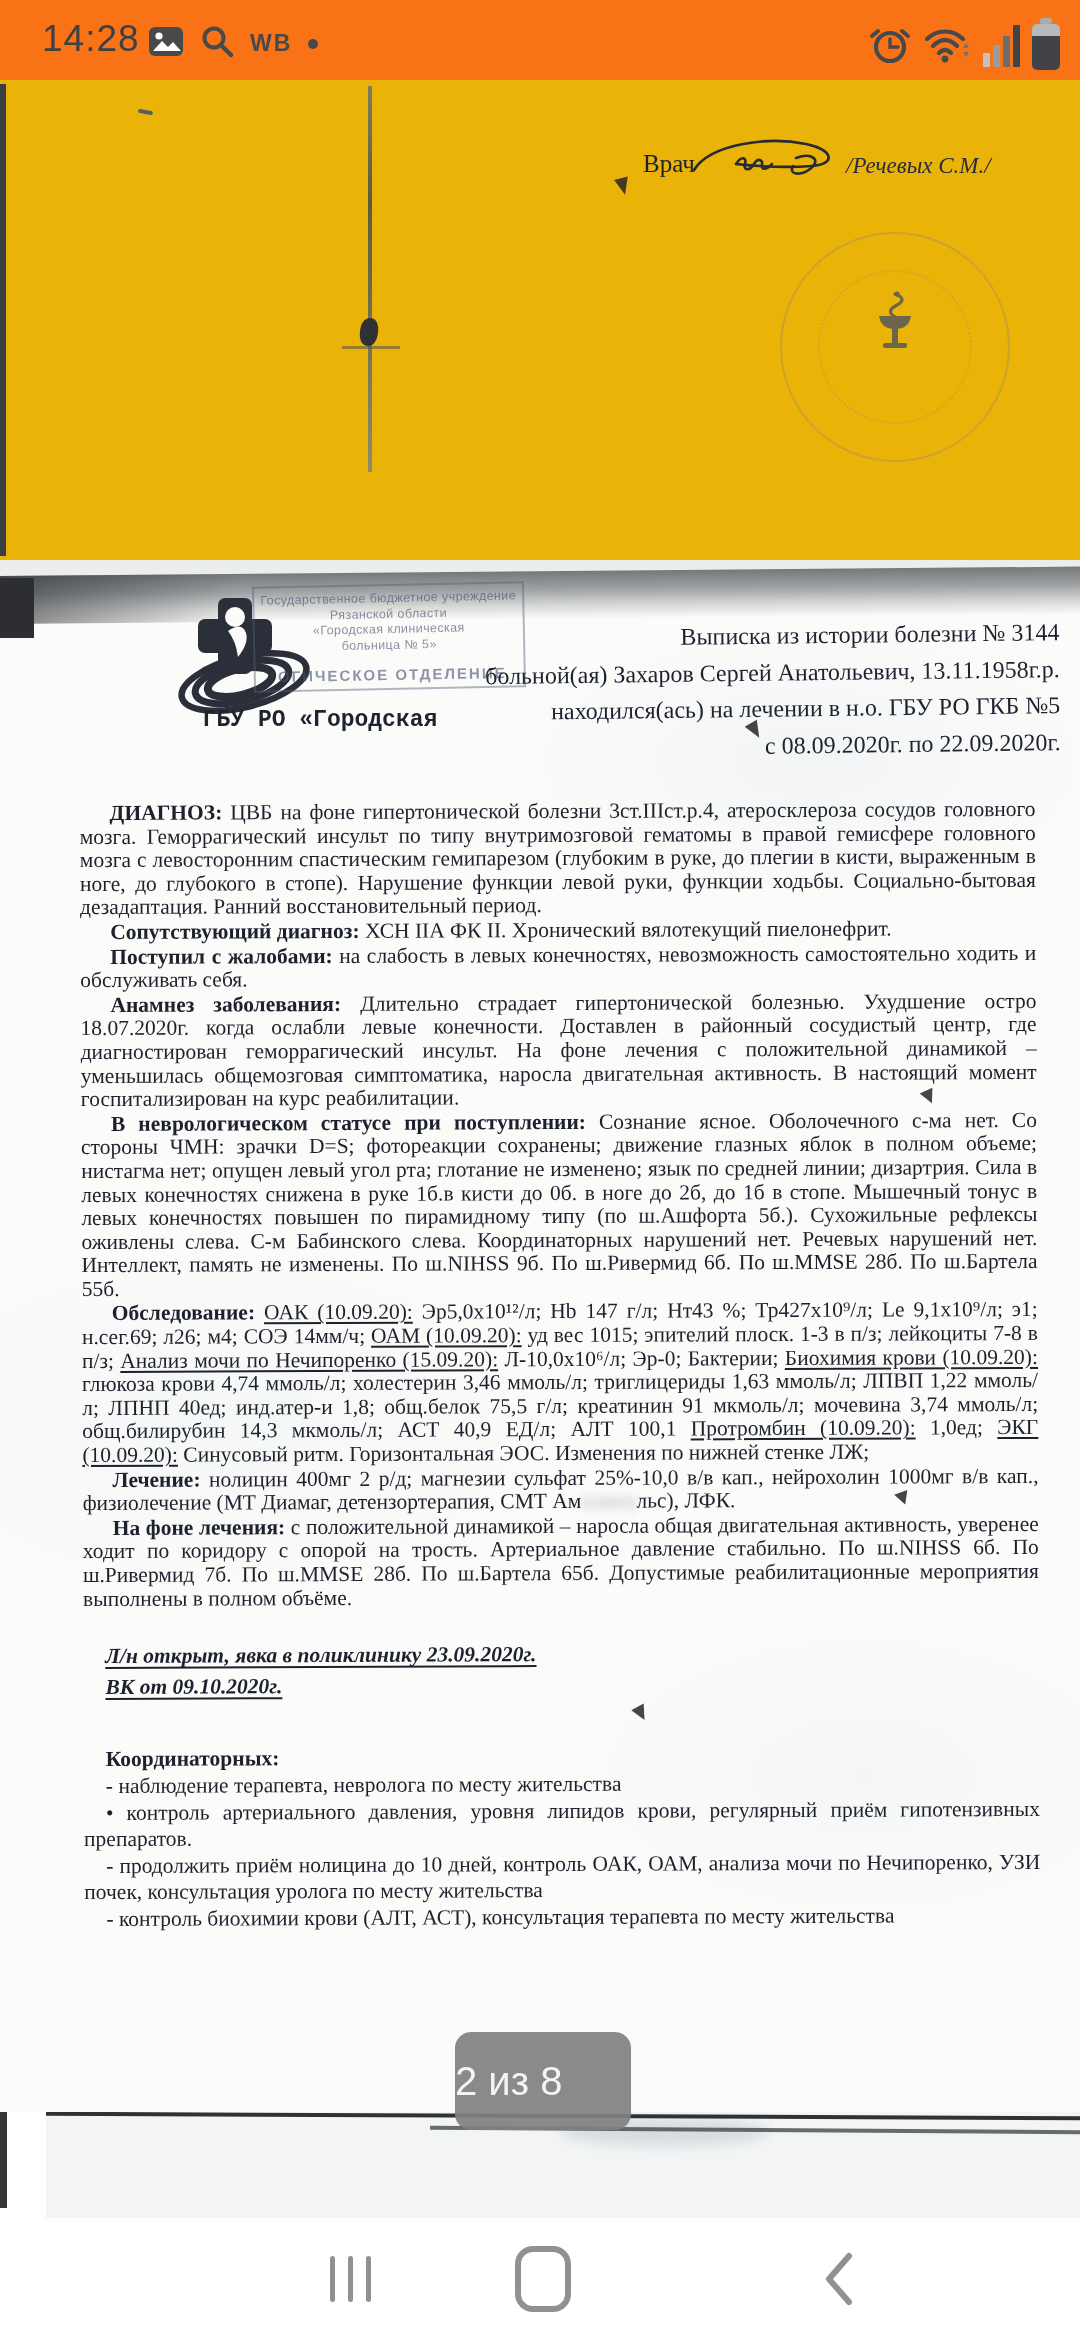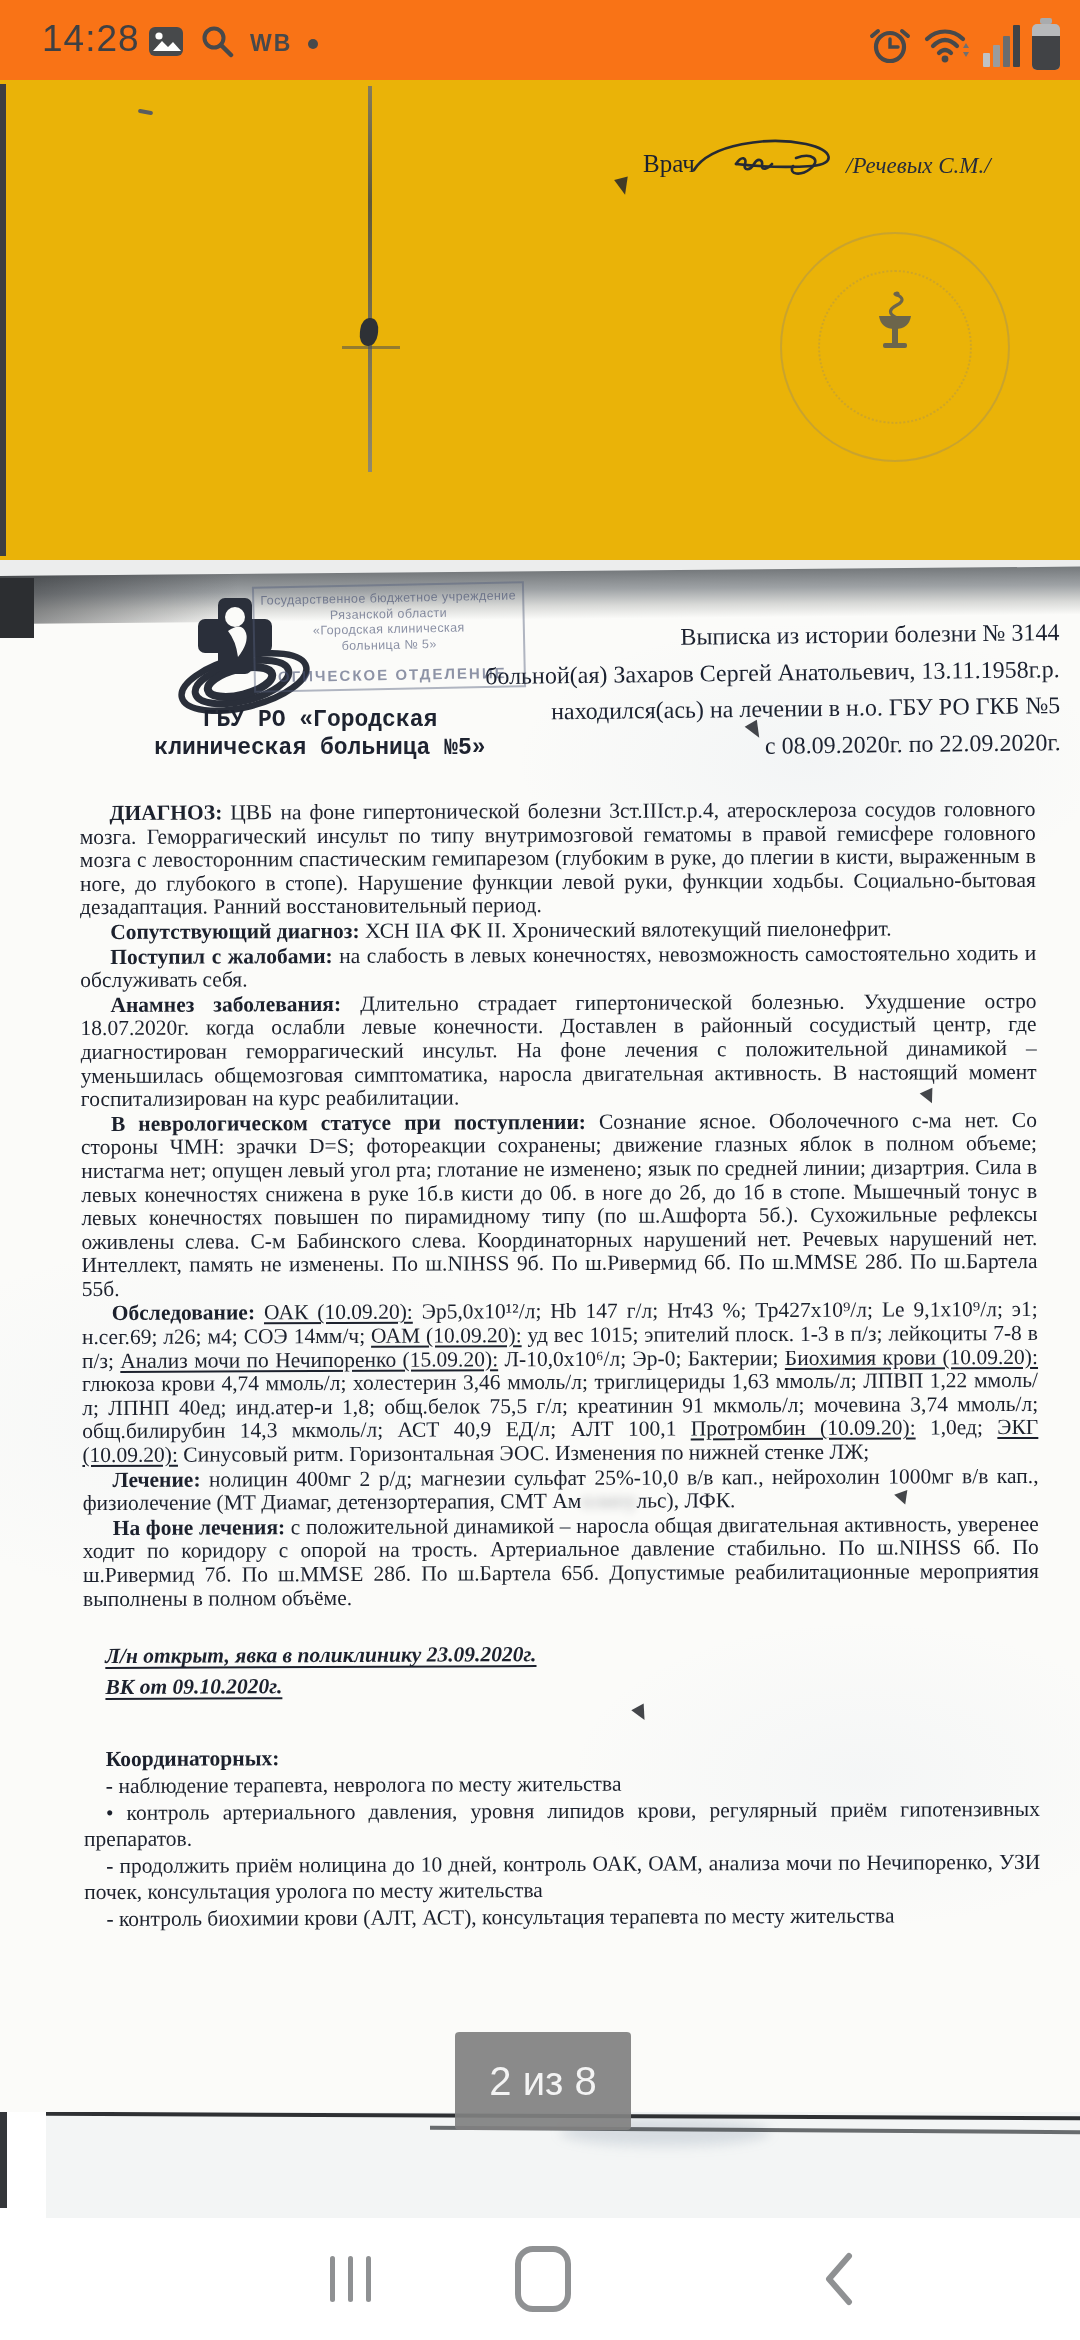--- a/index.html
+++ b/index.html
@@ -67,22 +67,22 @@
   .doc-body .sm{filter:blur(4px);opacity:.35;}
   .doc-body p.note{font-style:italic;font-weight:600;text-decoration:underline;text-underline-offset:4px;
       text-align:left;text-indent:22px;line-height:30px;}
   .doc-body p.rec{font-weight:700;text-indent:22px;}
   .doc-body p.item{text-indent:22px;line-height:26px;}
   .mt30{margin-top:30px !important;}
   .mt46{margin-top:46px !important;}
   .art{position:absolute;width:0;height:0;border-left:7px solid transparent;border-right:7px solid transparent;
       border-top:17px solid #23262c;opacity:.85;}
   
-  .toast{position:absolute;left:455px;top:2032px;width:176px;height:98px;border-radius:4px;
-      background:rgba(128,128,128,.92);color:#f4f4f4;font-size:40px;line-height:98px;text-align:center;z-index:40;}
+  .toast{position:absolute;left:455px;top:2032px;width:176px;height:98px;border-radius:16px;
+      background:rgba(128,128,128,.92);color:#f4f4f4;font-size:40px;line-height:98px;z-index:40;}
   
   .page3{position:absolute;left:0;top:2112px;width:1080px;height:106px;background:#f3f5f5;overflow:hidden;}
   .p3-line1{position:absolute;left:46px;top:2px;width:1040px;height:4px;background:#2f3134;transform:rotate(.25deg);}
   .p3-line2{position:absolute;left:430px;top:16px;width:660px;height:4px;background:#3a3d40;opacity:.75;transform:rotate(.4deg);}
   .p3-blotch{position:absolute;left:560px;top:6px;width:210px;height:28px;background:rgba(90,110,140,.18);
       border-radius:50%;filter:blur(6px);}
   .p3-white{position:absolute;left:0;top:0;width:46px;height:106px;background:#fff;}
   .p3-sliver{position:absolute;left:0;top:0;width:7px;height:96px;background:#34363a;}
   
   .navbar{position:absolute;left:0;top:2218px;width:1080px;height:122px;background:#fff;z-index:50;}
@@ -154,21 +154,20 @@
       <div class="stampbox">
           <div>Государственное бюджетное учреждение</div>
           <div>Рязанской области</div>
           <div>«Городская клиническая</div>
           <div>больница № 5»</div>
         </div>
       <div class="stamp-dept">ОГИЧЕСКОЕ ОТДЕЛЕНИЕ</div>
 
       <div class="org-name">
         <div>ГБУ РО «Городская</div>
-        <div>клиническая больница №5»</div>
       </div>
 
       <div class="title-block">
           <div>Выписка из истории болезни № 3144</div>
           <div>больной(ая) Захаров Сергей Анатольевич, 13.11.1958г.р.</div>
           <div>находился(ась) на лечении в н.о. ГБУ РО ГКБ №5</div>
           <div>с 08.09.2020г. по 22.09.2020г.</div>
         </div>
 
       <div class="doc-body" id="doc-body">

